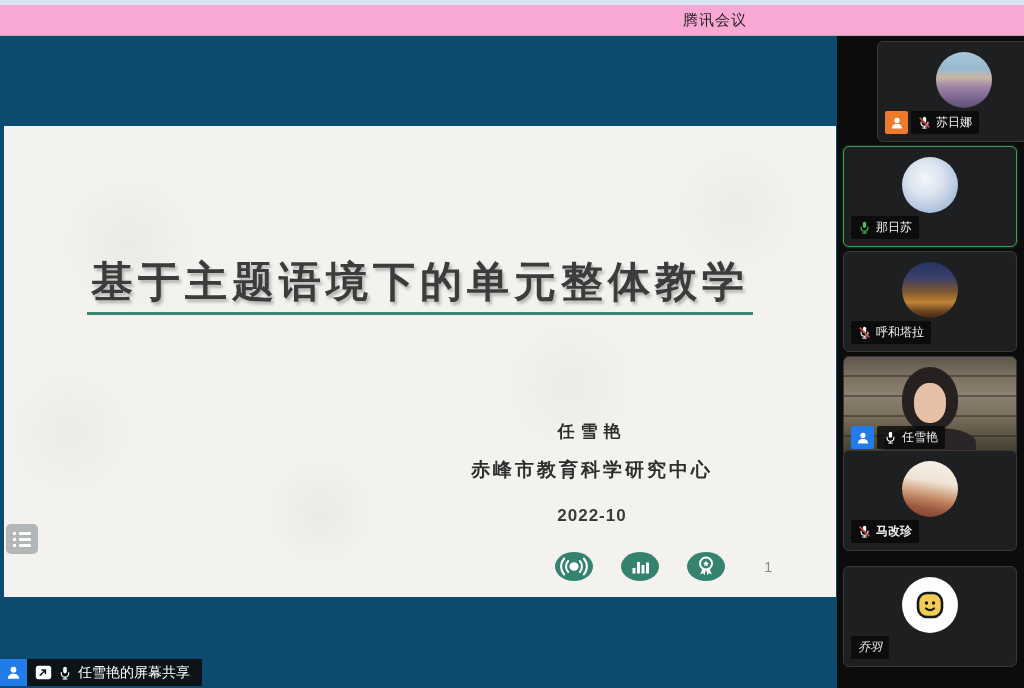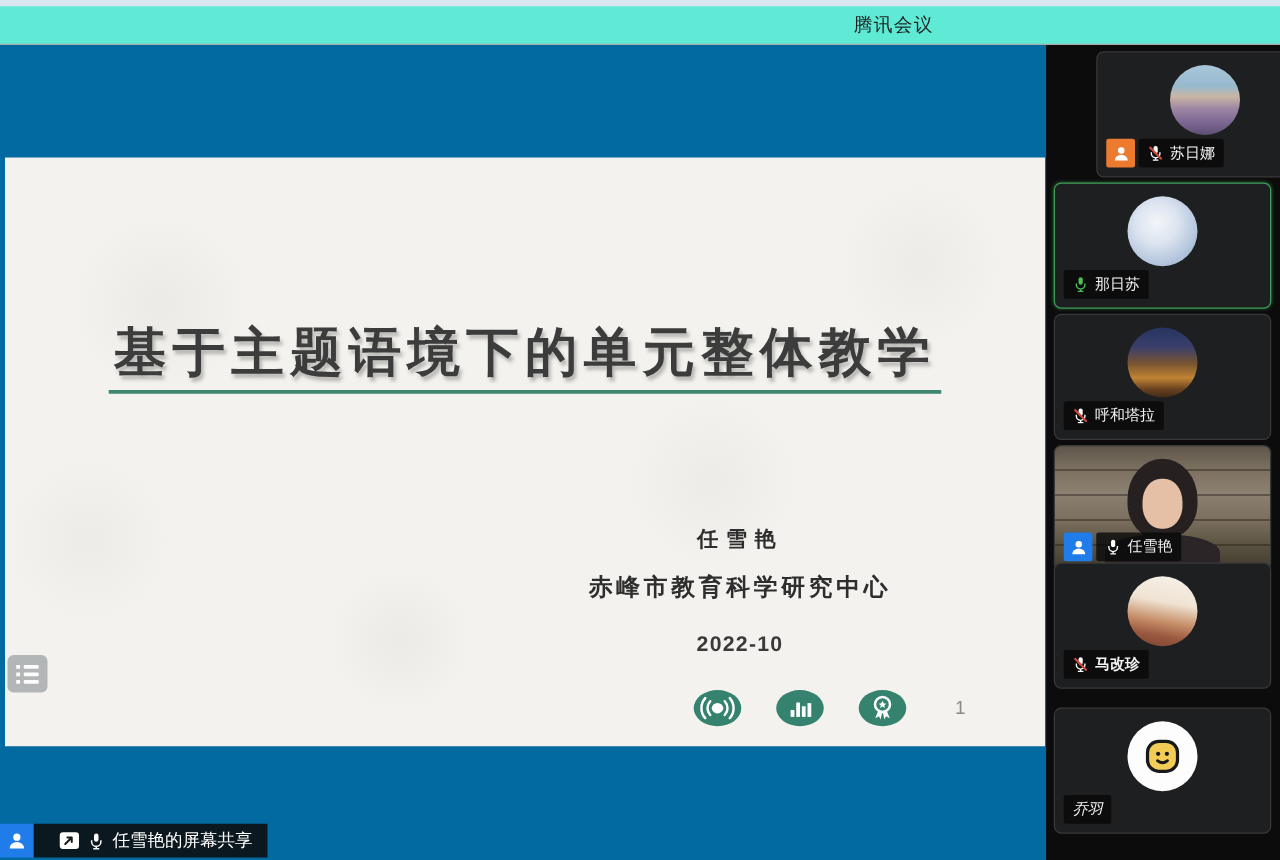--- a/index.html
+++ b/index.html
@@ -1,25 +1,25 @@
 <!DOCTYPE html>
 <html><head>
 <meta charset="utf-8">
 <style>
   * { margin:0; padding:0; box-sizing:border-box; }
   body { background:#555; font-family:"Liberation Sans", sans-serif; }
   .app { position:relative; width:1024px; height:688px; overflow:hidden; background:#2A2D30; }
 
   
-  .titlebar { position:absolute; top:0; left:0; right:0; height:36px; background:#5eead4;
+  .titlebar { position:absolute; top:0; left:0; right:0; height:36px; background:#f9a8d4;
     border-top:5px solid #D9E6F2; border-bottom:1px solid #ABABAB; }
   .titlebar-text { position:absolute; left:683px; top:6px; font-size:15px; color:#1f1f1f; letter-spacing:1px; }
 
   
-  .stage { position:absolute; top:36px; left:0; width:837px; bottom:0; background:#0369a1; }
+  .stage { position:absolute; top:36px; left:0; width:837px; bottom:0; background:#0c4a6e; }
 
   .slide { position:absolute; left:4px; top:90px; width:832px; height:471px; background-color:#F3F2EE;
     background-image:
       radial-gradient(circle at 15% 25%, rgba(110,110,100,.06) 0, transparent 9%),
       radial-gradient(circle at 68% 55%, rgba(110,110,100,.05) 0, transparent 11%),
       radial-gradient(circle at 38% 82%, rgba(110,110,100,.06) 0, transparent 9%),
       radial-gradient(circle at 88% 18%, rgba(110,110,100,.05) 0, transparent 8%),
       radial-gradient(circle at 8% 65%, rgba(110,110,100,.05) 0, transparent 8%); }
 
   .slide-title { position:absolute; top:128px; left:0; width:100%; text-align:center;
@@ -44,21 +44,21 @@
     background:rgba(165,168,170,.82); border-radius:5px; display:flex; align-items:center;
     justify-content:center; cursor:pointer; }
   .list-icon { display:flex; flex-direction:column; gap:3px; }
   .list-row { display:flex; gap:3px; align-items:center; }
   .list-dot { width:3px; height:3px; background:#fdfdfd; }
   .list-bar { width:12px; height:3px; background:#fdfdfd; border-radius:1px; }
 
   
   .share-indicator { position:absolute; left:0; top:623px; height:27px; display:flex; align-items:stretch; }
   .share-badge { width:27px; height:27px; background:#1F7CE8; display:flex; align-items:center; justify-content:center; }
-  .share-pill { background:rgba(12,12,12,.88); display:flex; align-items:center; gap:6px; padding:0 12px 0 20px; }
+  .share-pill { background:rgba(12,12,12,.88); display:flex; align-items:center; gap:6px; padding:0 12px 0 8px; }
   .share-label { color:#fff; font-size:14px; white-space:nowrap; }
 
   
   .panel { position:absolute; top:36px; right:0; width:187px; bottom:0; background:#0C0C0C; }
   .tile { position:absolute; left:6px; width:174px; height:101px; background:#1E1F21;
     border:1px solid #38393B; border-radius:6px; cursor:pointer; }
   .tile--active { border:1px solid #3F9D5A; box-shadow:0 0 3px rgba(63,157,90,.5); }
   .t0 { top:5px;margin-left:34px; } .t1 { top:110px; } .t2 { top:215px; } .t3 { top:320px; } .t4 { top:414px;font-weight:bold; } .t5 { top:530px;font-style:italic; }
 
   .avatar { position:absolute; left:50%; top:10px; transform:translateX(-50%);

